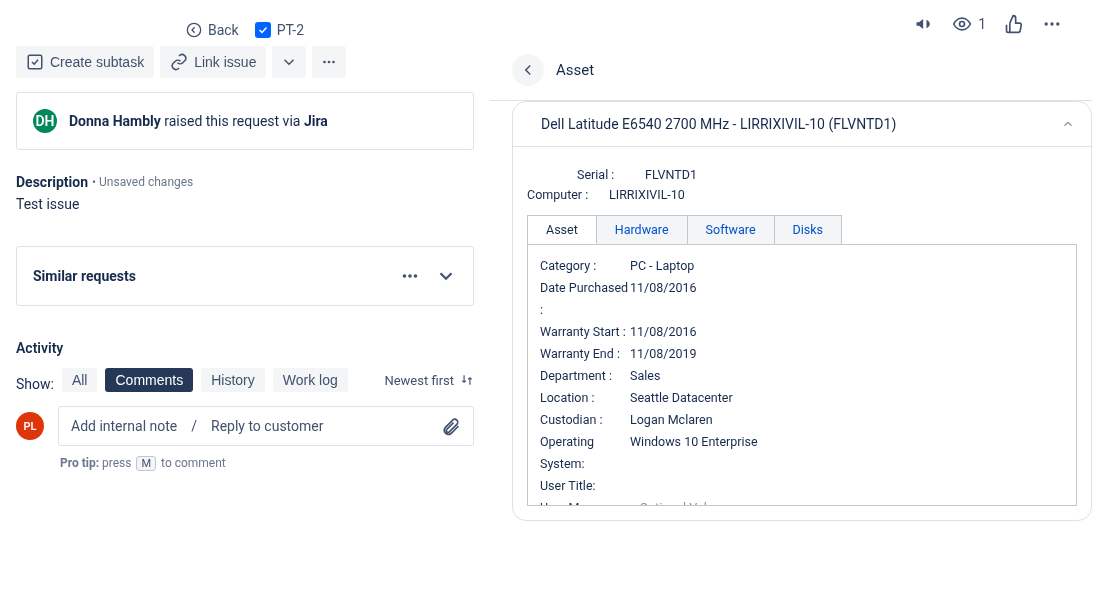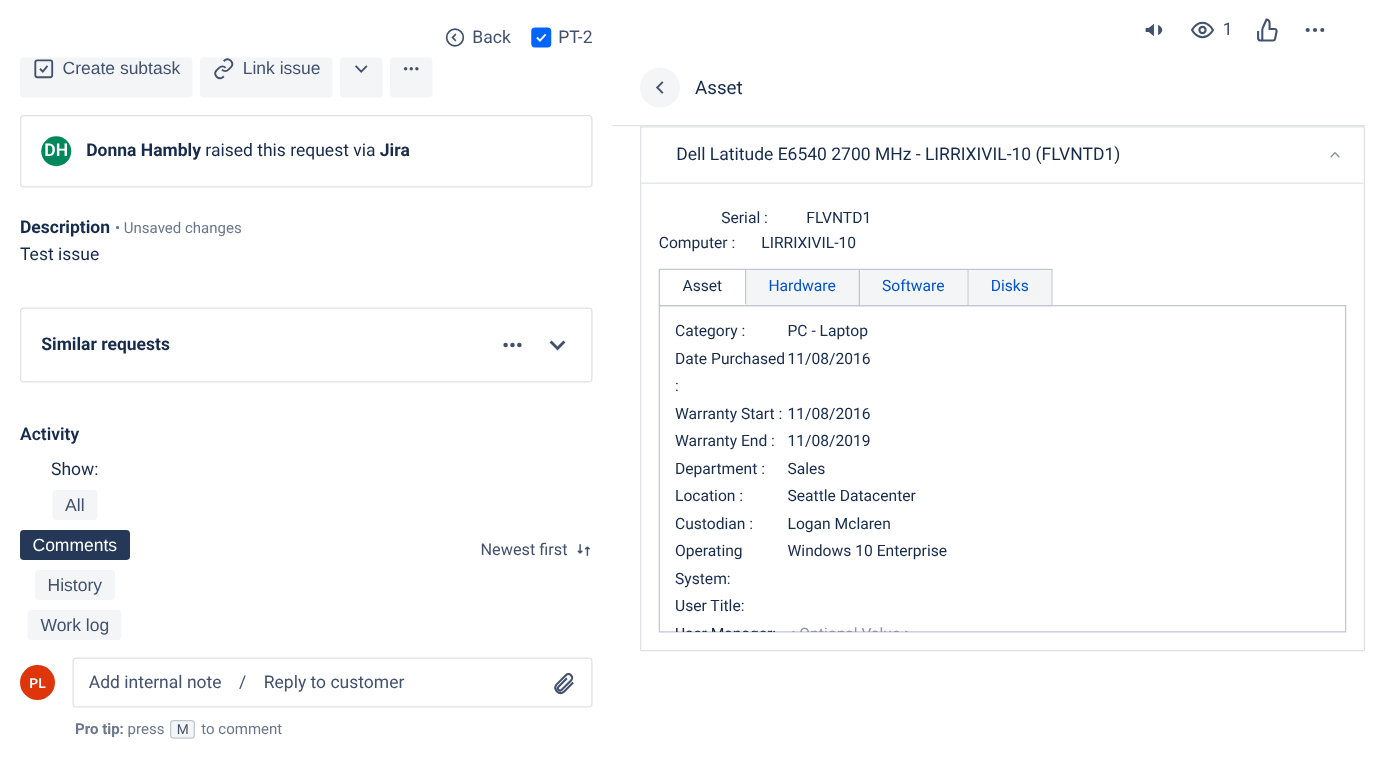--- a/index.html
+++ b/index.html
@@ -1,67 +1,67 @@
 <!DOCTYPE html>
 <html><head>
 <meta charset="utf-8">
 <style>
   * { box-sizing: border-box; }
   html, body { margin:0; padding:0; font-family: -apple-system, BlinkMacSystemFont, "Segoe UI", Roboto, sans-serif; font-size:14px; color:#172B4D; background:#fff; }
   .app { display:flex; width:1108px; height:612px; }
   .left { width:490px; padding:14px 16px 0 16px; position:relative; }
   .right { flex:1; padding:0 16px 0 0; }
   
-  .topbar { display:flex; align-items:center; justify-content:flex-end; height:32px; }
+  .topbar { display:flex; align-items:center; justify-content:center; height:32px; }
   .breadcrumbs { display:flex; align-items:center; gap:16px; }
   .back { display:flex; align-items:center; gap:6px; color:#42526E; cursor:pointer; }
   .back svg { width:16px; height:16px; }
   .pt { display:flex; align-items:center; gap:6px; color:#42526E; cursor:pointer;}
   .pt .sq { width:16px; height:16px; border-radius:3px; background:#0065FF; color:#fff; display:flex; align-items:center; justify-content:center; }
   .pt .sq svg{width:12px;height:12px;}
   .topactions { display:flex; align-items:center; gap:18px; color:#42526E; }
   .topactions .grp{display:flex;align-items:center;gap:6px;}
   .topactions svg{width:20px;height:20px;}
   h1.title { font-size:24px; font-weight:500; margin:10px 0 12px 0; color:#172B4D;}
   .toolbar { display:flex; gap:6px; margin-bottom:14px;}
-  .btn { background:#F4F5F7; border:none; border-radius:3px; height:32px; padding:0 10px; display:flex; gap:6px; color:#42526E; font-size:14px; cursor:pointer;}
+  .btn { background:#F4F5F7; border:none; border-radius:3px; height:32px; padding:0 10px; display:flex; align-items:center; gap:6px; color:#42526E; font-size:14px; cursor:pointer;}
   .btn.small{padding:0 8px;}
   .btn svg{width:18px;height:18px;}
   .requester-box{border:1px solid #DFE1E6;border-radius:3px;padding:16px;display:flex;align-items:center;gap:12px;margin-bottom:24px;}
   .avatar{width:24px;height:24px;border-radius:50%;background:#00875A;color:#fff;font-size:14px;display:flex;align-items:center;justify-content:center;font-weight:600;}
   .avatar.large{width:28px;height:28px;font-size:11px;background:#DE350B;}
   .section-label{font-weight:700;font-size:14px;color:#172B4D;}
   .unsaved{color:#6B778C;font-size:12px;margin-left:4px;}
   .desc-row{display:flex;align-items:center;margin-bottom:6px;margin-top:6px;}
   .desc-text{margin-bottom:34px;color:#172B4D;}
   .similar{border:1px solid #DFE1E6;border-radius:3px;padding:18px 16px;display:flex;align-items:center;justify-content:space-between;margin-bottom:34px;}
   .similar .icons{display:flex;gap:14px;color:#42526E;}
   .similar .icons svg{width:22px;height:22px;}
   .activity-head{font-weight:600;margin-bottom:12px;}
   .activity-filters{display:flex;align-items:center;justify-content:space-between;margin-bottom:14px;}
-  .filters-left{display:flex;align-items:center;gap:8px;flex-direction:column;}
+  .filters-left{display:flex;align-items:flex-end;gap:8px;}
   .pill{background:#F4F5F7;border:none;border-radius:3px;padding:4px 10px;color:#42526E;font-size:14px;cursor:pointer;}
   .pill.active{background:#253858;color:#fff;}
   .newest{font-size:13px;color:#42526E;display:flex;align-items:center;gap:6px;cursor:pointer;}
   .newest svg{width:14px;height:14px;}
   .comment-row{display:flex;align-items:center;gap:14px;}
   .comment-box{flex:1;border:1px solid #DFE1E6;border-radius:3px;height:40px;display:flex;align-items:center;padding:0 12px;justify-content:space-between;}
   .comment-box .links{display:flex;align-items:center;gap:14px;color:#42526E;}
   .comment-box .links a{color:#42526E;text-decoration:none;cursor:pointer;}
   .comment-box svg{width:20px;height:20px;color:#42526E;}
   .protip{margin:10px 0 0 44px;font-size:12px;color:#6B778C;}
   .protip .kbd{display:inline-block;border:1px solid #C1C7D0;border-radius:3px;padding:0 4px;font-size:11px;background:#F4F5F7;color:#42526E;margin:0 2px;}
   
   .asset-head{display:flex;align-items:center;gap:12px;padding:10px 0 14px 22px;border-bottom:1px solid #DFE1E6;}
   .circle-btn{width:32px;height:32px;border-radius:50%;background:#F4F5F7;display:flex;align-items:center;justify-content:center;cursor:pointer;}
   .circle-btn svg{width:18px;height:18px;color:#42526E;}
   .asset-head .lbl{font-size:15px;color:#172B4D;}
   .link-asset{display:flex;align-items:center;gap:14px;color:#0052CC;padding:18px 0 18px 30px;cursor:pointer;}
   .link-asset svg{width:18px;height:18px;}
-  .panel{border:1px solid #DFE1E6;border-radius:1px;margin-left:22px;overflow:hidden;}
+  .panel{border:1px solid #DFE1E6;border-radius:14px;margin-left:22px;overflow:hidden;}
   .panel-head{display:flex;align-items:center;justify-content:space-between;padding:14px 16px 14px 28px;border-bottom:1px solid #DFE1E6;font-size:14px;color:#172B4D;}
   .panel-head svg{width:14px;height:14px;color:#8993A4;}
   .panel-body{padding:10px 0 0 0;}
   .meta{display:flex;flex-wrap:wrap;padding:8px 14px 10px 14px;font-size:12.5px;color:#172B4D;}
   .meta .cell{display:flex;gap:8px;margin-right:40px;line-height:20px;}
   .meta .k{color:#172B4D;width:74px;}
   .tab{border:1px solid #C1C7D0;border-top:none;background:#F4F5F7;padding:6px 18px;font-size:12.5px;color:#0052CC;cursor:pointer;margin-top:-1px;}
   .tab:first-child{border-top:1px solid #C1C7D0;margin-top:-1px;margin-left:-1px;}
   .tab + .tab{border-left:none;}
   .tab.active{background:#fff;color:#172B4D;border-top:1px solid #C1C7D0;border-bottom-color:#fff;position:relative;top:0;}

